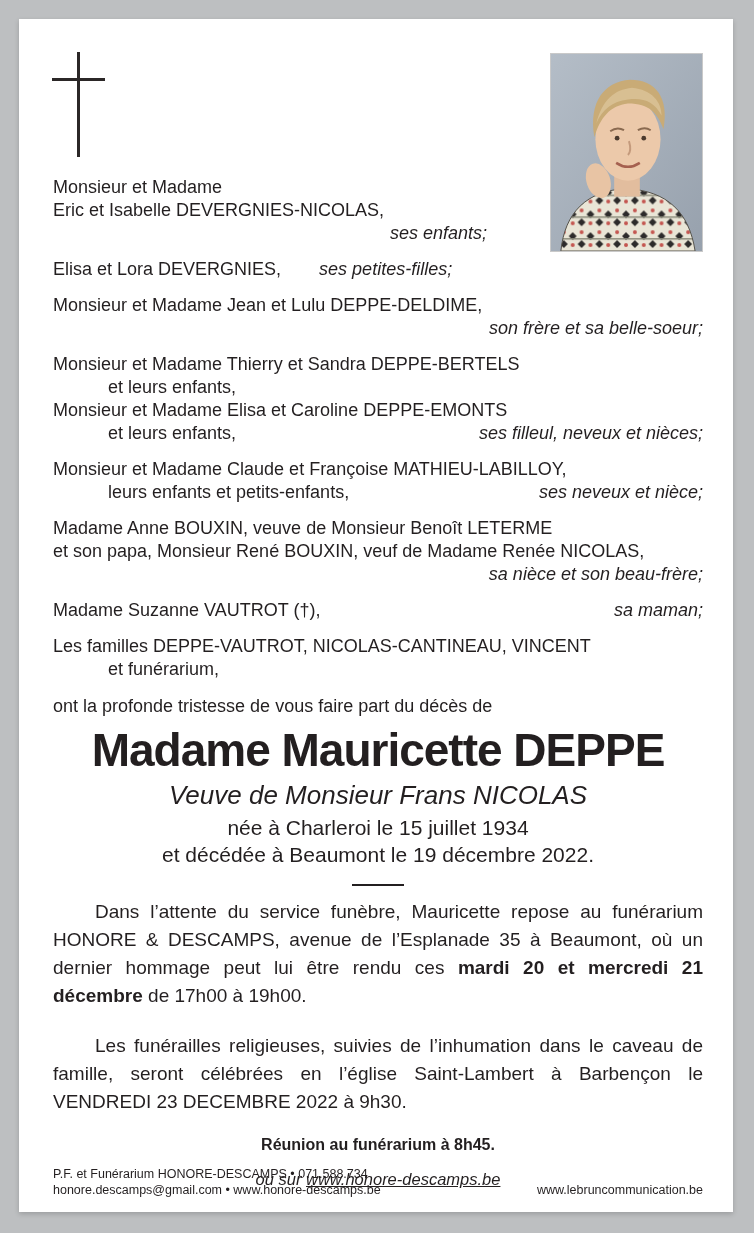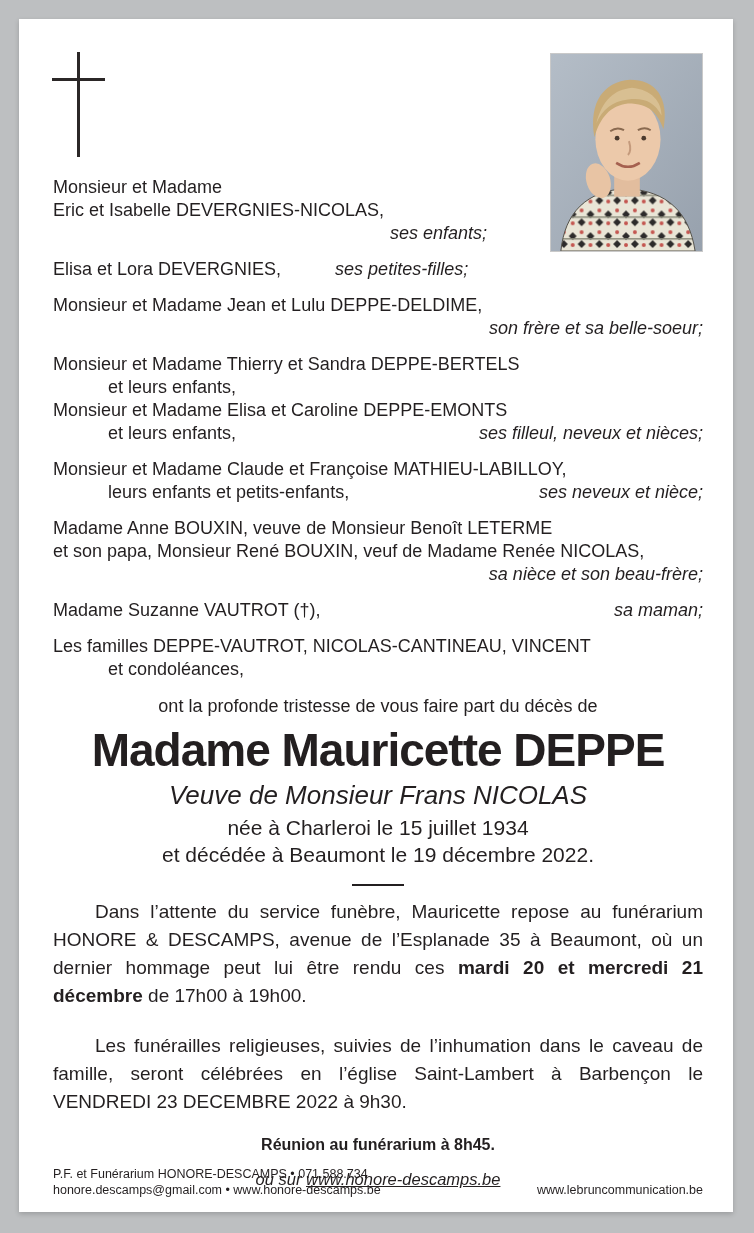--- a/index.html
+++ b/index.html
@@ -32,23 +32,23 @@
   }
   .photo svg { display: block; width: 100%; height: 100%; }
   
   .family { margin: 0; padding-top: 157px; font-size: 18px; line-height: 23px; }
   .group { margin-bottom: 13px; }
   .row { display: flex; justify-content: space-between; align-items: baseline; }
   .indent { padding-left: 55px; }
   .rel { font-style: italic; }
   .rel-right { text-align: right; }
   .rel-enfants { text-align: right; padding-right: 216px; }
-  .inline-rel { margin-left: 54px; }
-  
-  .intro { font-size: 18px; line-height: 24px; margin-top: 4px; text-align: center; }
+  .inline-rel { margin-left: 38px; }
+  
+  .intro { font-size: 18px; line-height: 24px; margin-top: 4px; }
   .deceased {
     text-align: center; font-weight: bold;
     font-size: 46px; line-height: 52px; letter-spacing: -1px;
     margin-top: 6px;
   }
   .widow { text-align: center; font-style: italic; font-size: 26px; line-height: 32px; margin-top: 3px; }
   .birth { text-align: center; font-size: 21px; line-height: 27px; margin-top: 3px; }
   .death { text-align: center; font-size: 21px; line-height: 27px; }
   .divider { width: 52px; border: none; border-top: 2px solid #231f20; margin: 16px auto 0 auto; }
   
@@ -159,21 +159,21 @@
 
     <div class="group">
       <div class="row">
         <span>Madame Suzanne VAUTROT (†),</span>
         <span class="rel">sa maman;</span>
       </div>
     </div>
 
     <div class="group">
       <div>Les familles DEPPE-VAUTROT, NICOLAS-CANTINEAU, VINCENT</div>
-      <div class="indent">et condoléances,</div>
+      <div class="indent">et funérarium,</div>
     </div>
 
   </div>
 
   <div class="intro">ont la profonde tristesse de vous faire part du décès de</div>
 
   <div class="deceased">Madame Mauricette DEPPE</div>
   <div class="widow">Veuve de Monsieur Frans NICOLAS</div>
   <div class="birth">née à Charleroi le 15 juillet 1934</div>
   <div class="death">et décédée à Beaumont le 19 décembre 2022.</div>

